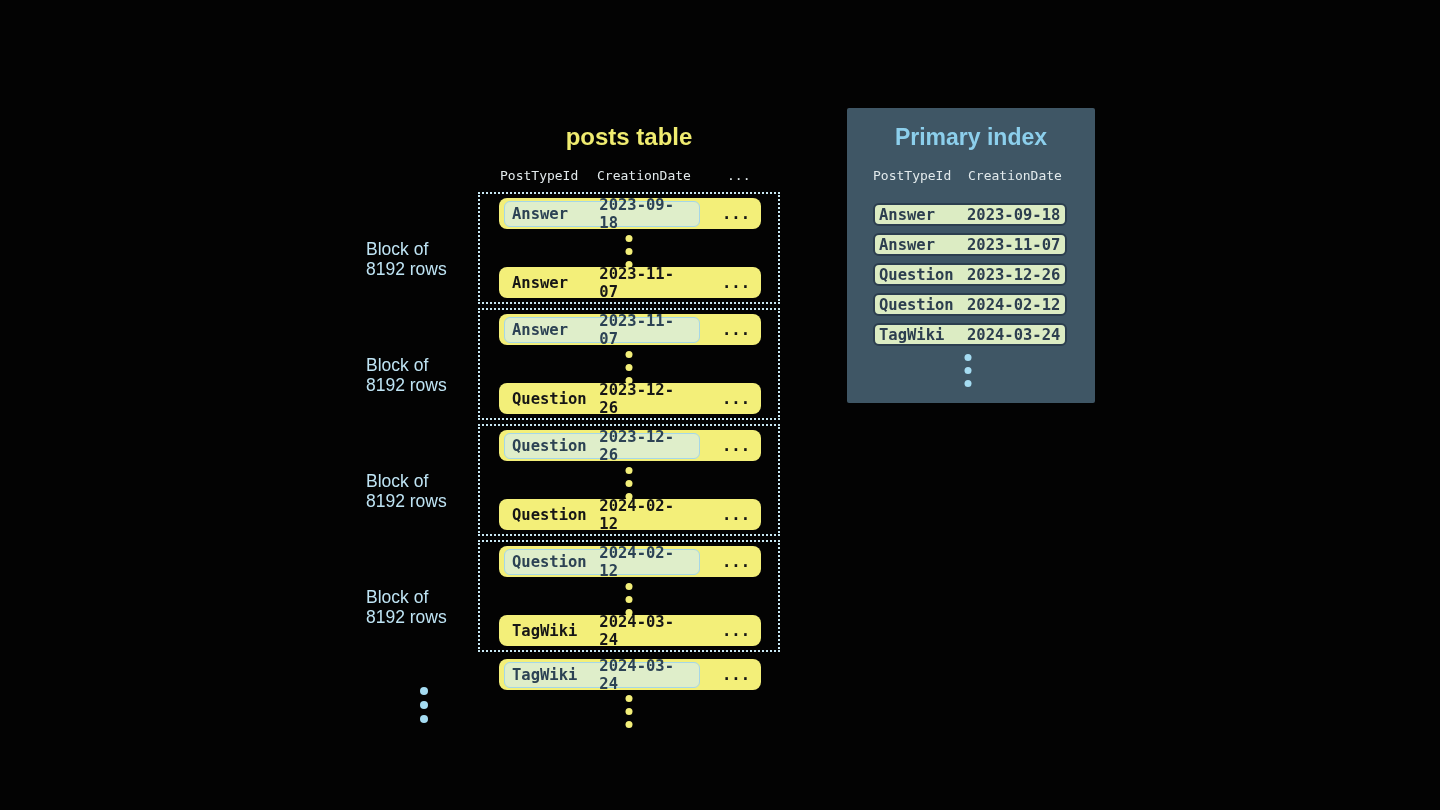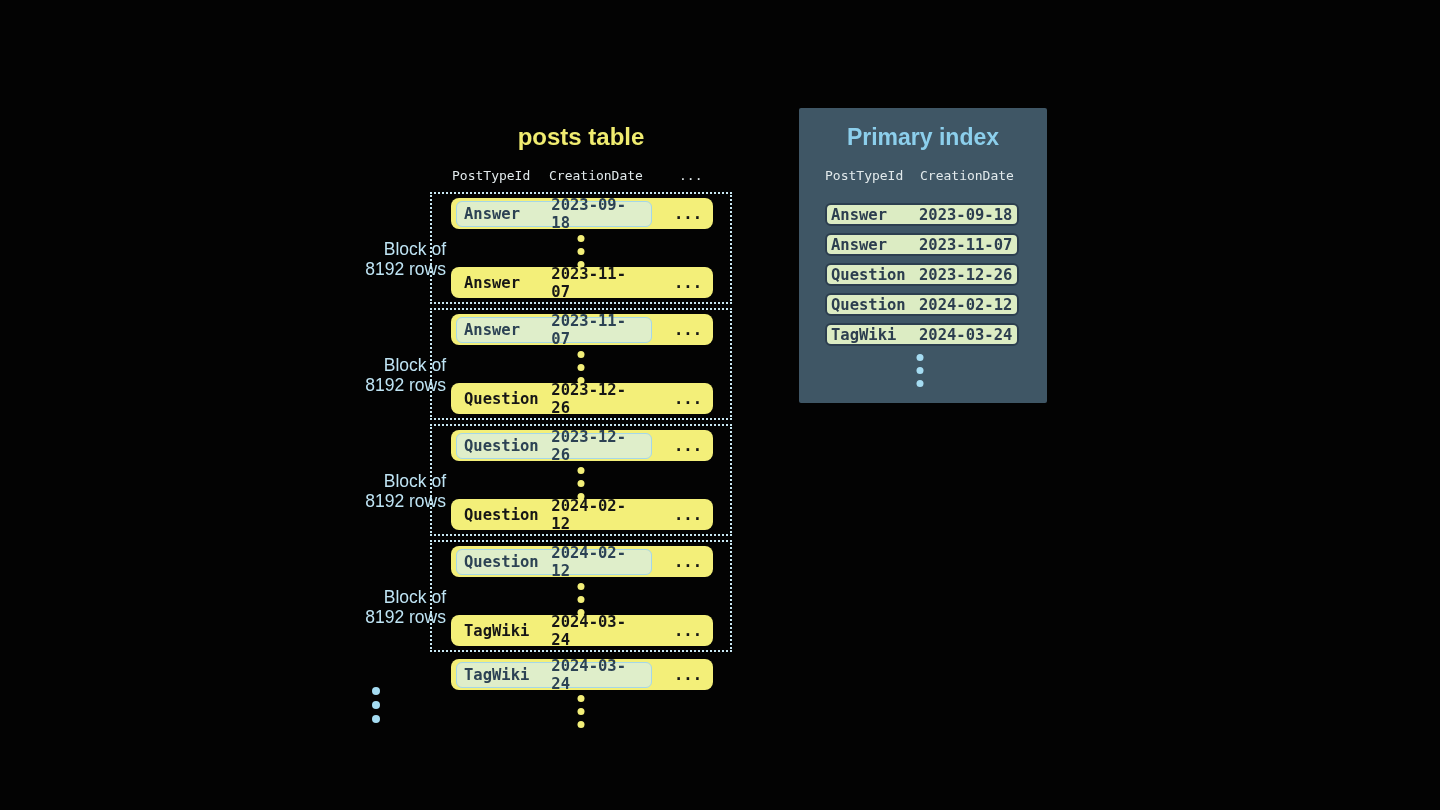--- a/index.html
+++ b/index.html
@@ -1,19 +1,19 @@
 <!DOCTYPE html>
 <html style="--bg: #030303; --yellow_title: #f0ec70; --header_text: #e2eaec; --dotted_border: #c8e7f2; --row_yellow: #f3ef79; --row_text: #161616; --hl_bg: #dfeeca; --hl_border: #a5d7e8; --hl_text: #2c4254; --label_blue: #bfe4f4; --blue_dot: #a5dcf2; --panel_bg: #3f5665; --panel_title: #8ccfec; --index_row_bg: #dcecc3; --index_row_dark: #2c3e4f;"><head>
 <meta charset="utf-8">
 <style>
   * { margin:0; padding:0; box-sizing:border-box; }
   html,body { width:1440px; height:810px; overflow:hidden; }
   body { background:var(--bg,#030303); }
   .canvas { position:relative; width:1272px; height:810px; background:var(--bg,#030303);
-            font-family:"Liberation Sans", sans-serif; }
+            font-family:"Liberation Sans", sans-serif;margin-left:48px; }
 
   
   .pt-title { position:absolute; left:431px; top:123px; width:300px; text-align:center;
               font-size:24px; font-weight:600; color:var(--yellow_title,#f0ec70); }
   .pt-header { position:absolute; left:0; top:168px; width:760px; height:18px;
                font-family:"DejaVu Sans Mono", monospace; font-size:13px;
                color:var(--header_text,#e2eaec); }
   .pt-header .h1 { position:absolute; left:452px; }
   .pt-header .h2 { position:absolute; left:549px; }
   .pt-header .h3 { position:absolute; left:679px; }
@@ -44,21 +44,21 @@
   .vdots { position:absolute; display:flex; flex-direction:column; align-items:center; gap:6px; }
   .vdots .dot { width:7px; height:7px; border-radius:50%; }
   .vdots.yellow .dot { background:var(--row_yellow,#f3ef79); }
   .vdots.blue .dot   { background:var(--blue_dot,#a5dcf2); }
   .block .vdots { left:50%; transform:translateX(-50%); top:41px; }
   .free-dots-yellow { left:581px; transform:translateX(-50%); top:695px; }
   .free-dots-blue   { left:376px; transform:translateX(-50%); top:687px; }
   .free-dots-blue .dot { width:8px; height:8px; }
 
   
-  .block-label { position:absolute; left:306px; width:140px; text-align:right;
+  .block-label { position:absolute; left:318px; width:140px; text-align:left;
                  font-size:17.5px; line-height:20px; color:var(--label_blue,#bfe4f4); }
   .l1 { top:239px; } .l2 { top:355px; } .l3 { top:471px; } .l4 { top:587px; }
 
   
   .panel { position:absolute; left:799px; top:108px; width:248px; height:295px;
            background:var(--panel_bg,#3f5665); border-radius:2px; }
   .panel-title { position:absolute; top:16px; left:0; width:100%; text-align:center;
                  font-size:23px; font-weight:600; color:var(--panel_title,#8ccfec); }
   .pi-header { position:absolute; left:0; top:60px; width:100%; height:18px;
                font-family:"DejaVu Sans Mono", monospace; font-size:13px;

